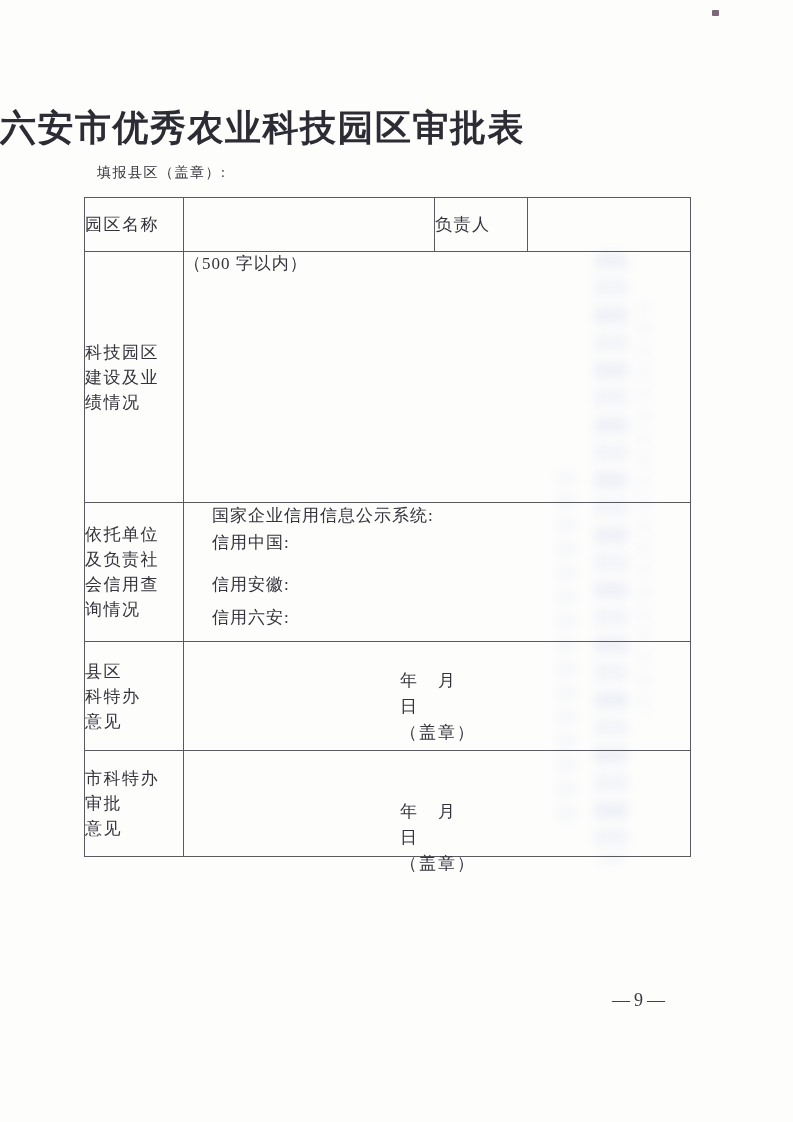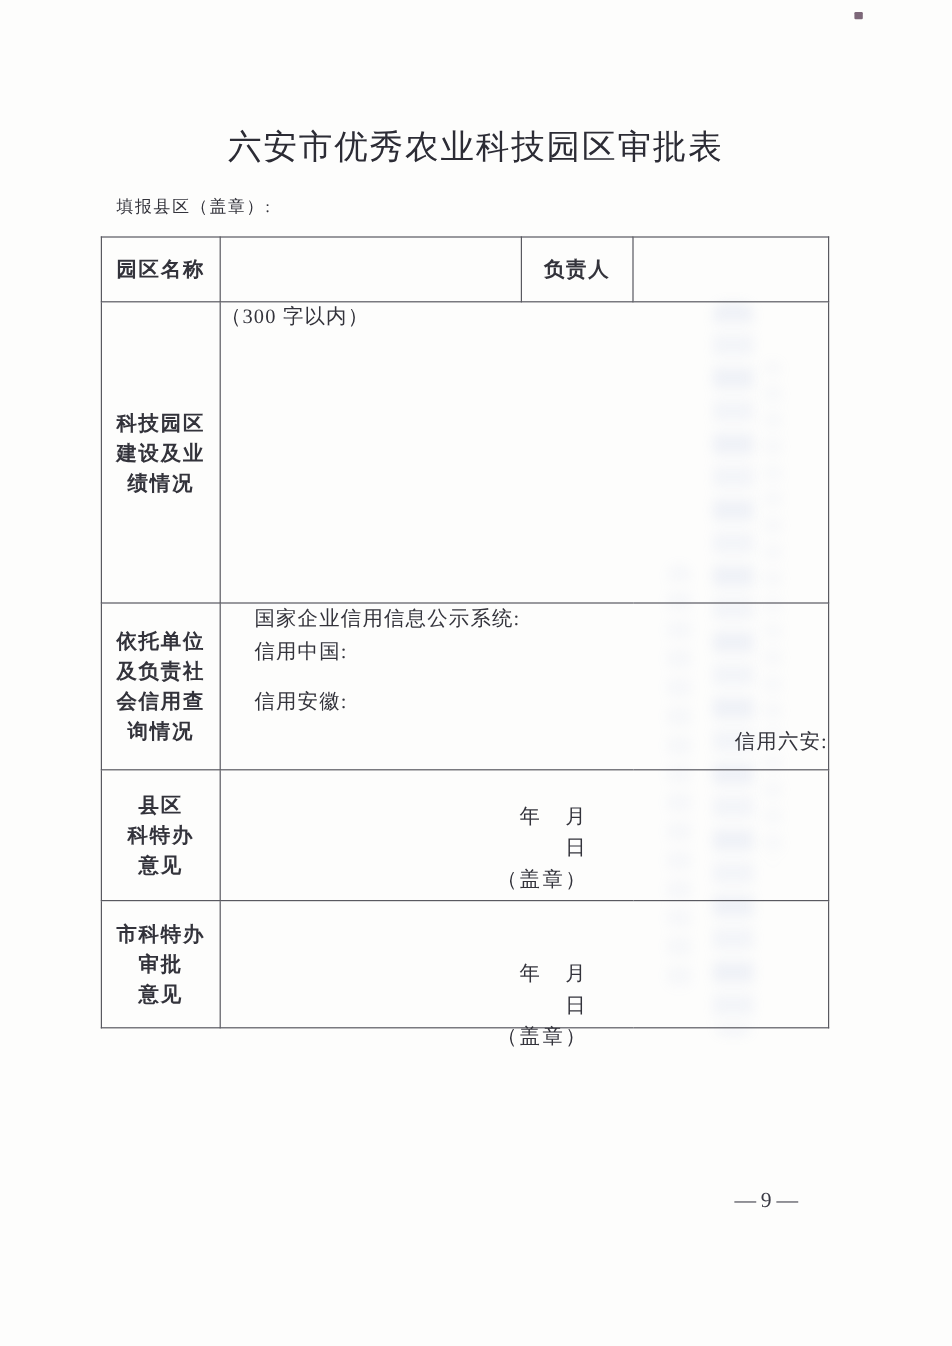--- a/index.html
+++ b/index.html
@@ -16,38 +16,38 @@
       rgba(170,184,222,.55) 0 16px, rgba(170,184,222,.06) 16px 27px,
       rgba(182,194,228,.45) 27px 44px, rgba(182,194,228,.05) 44px 55px);}
   .bleed-2{left:556px;top:470px;width:20px;height:360px;opacity:.16;
     background:repeating-linear-gradient(180deg,
       rgba(170,184,222,.5) 0 14px, rgba(170,184,222,.05) 14px 24px);}
   .bleed-3{left:636px;top:300px;width:16px;height:420px;opacity:.12;
     background:repeating-linear-gradient(180deg,
       rgba(170,184,222,.5) 0 12px, rgba(170,184,222,.05) 12px 22px);}
 
   .title{position:absolute;top:104px;left:0;width:100%;margin:0;
-    text-align:center;font-size:28px;font-weight:normal;letter-spacing:1.5px;color:#2c2c35;}
+    text-align:left;font-size:36px;font-weight:bold;letter-spacing:1.5px;color:#2c2c35;}
   .subtitle{position:absolute;top:164px;left:97px;font-size:14px;letter-spacing:1.5px;color:#33333b;}
 
   table.form{position:absolute;top:197px;left:84px;border-collapse:collapse;table-layout:fixed;}
   table.form td{border:1px solid #595960;padding:0;font-size:17px;color:#33333b;}
   tr.r1{height:54px;} tr.r2{height:68px;} tr.r3{height:52px;}
   tr.r4{height:251px;} tr.r5{height:139px;} tr.r6{height:109px;} tr.r7{height:106px;}
-  td.lab{text-align:center;vertical-align:middle;white-space:pre-line;
-    line-height:25px;letter-spacing:1.5px;font-weight:bold;}
+  td.lab{text-align:left;vertical-align:middle;white-space:pre-line;
+    line-height:25px;letter-spacing:1.5px;}
   td.val{background:transparent;}
   td.hint-cell{vertical-align:top;padding:9px 0 0 7px;letter-spacing:1px;}
   td.credit-cell{vertical-align:top;padding:7px 0 0 9px;}
   .credit-line{line-height:25px;letter-spacing:1px;margin-left:28px;}
   .credit-line.l2{margin-top:2px;}
   .credit-line.l3{margin-top:17px;}
-  .credit-line.l4{margin-top:8px;text-align:right;}
+  .credit-line.l4{margin-top:8px;}
   td.sign-cell{position:relative;}
-  .sign-block{position:absolute;left:216px;width:90px;text-align:right;
+  .sign-block{position:absolute;left:216px;width:90px;text-align:left;
     line-height:26px;letter-spacing:2px;}
   .sign-block.county{top:26px;}
   .sign-block.city{top:48px;}
   .pagenum{position:absolute;left:612px;top:990px;font-size:18px;
     letter-spacing:4px;color:#3a3a44;}
 </style>
 </head>
 <body>
 
 <div class="page">
@@ -72,21 +72,21 @@
       <td class="lab">园区名称</td>
       <td class="val"></td>
       <td class="lab">负责人</td>
       <td class="val"></td>
     </tr>
     <tr class="r4">
       <td class="lab">科技园区
 建设及业
 绩情况</td>
       <td class="hint-cell" colspan="3">
-        <span>（300 字以内）</span>
+        <span>（500 字以内）</span>
       </td>
     </tr>
     <tr class="r5">
       <td class="lab">依托单位
 及负责社
 会信用查
 询情况</td>
       <td class="credit-cell" colspan="3">
         <div class="credit-line l1">国家企业信用信息公示系统:</div>
         <div class="credit-line l2">信用中国:</div>

